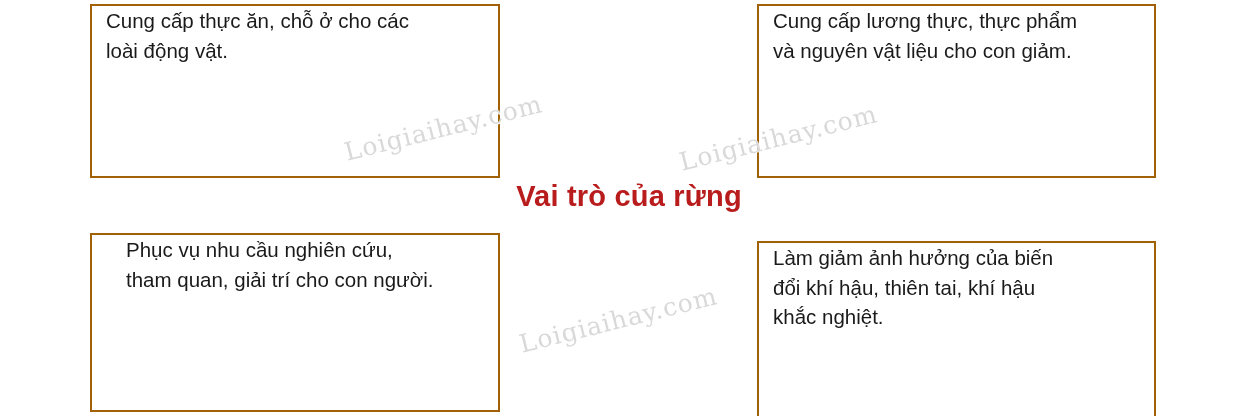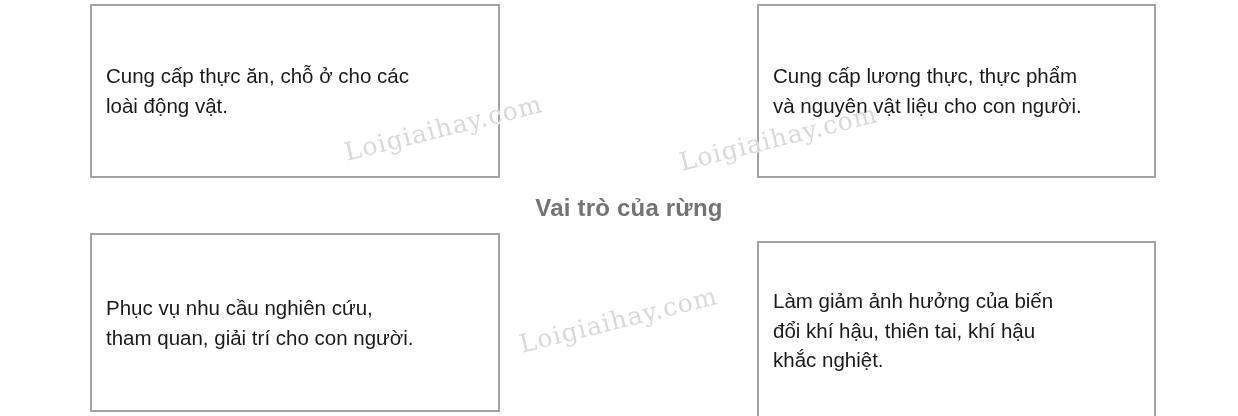--- a/index.html
+++ b/index.html
@@ -15,24 +15,23 @@
     position: relative;
     width: 1238px;
     height: 416px;
     overflow: hidden;
     background: #ffffff;
   }
 
   
   .box {
     position: absolute;
-    border: 2px solid #a3a3a3;
+    border: 2px solid #a16207;
     box-sizing: border-box;
     display: flex;
-    align-items: center;
     background: transparent;
   }
   .box-text {
     font-size: 20.5px;
     line-height: 1.45;
     padding: 0 14px;
     white-space: pre-line;
   }
 
   #box-top-left {
@@ -45,43 +44,44 @@
     left: 757px;
     top: 4px;
     width: 399px;
     height: 174px;
   }
   #box-bottom-left {
     left: 90px;
     top: 233px;
     width: 410px;
     height: 179px;
+    padding-left: 20px;
   }
   #box-bottom-right {
     left: 757px;
     top: 233px;
     width: 399px;
     height: 179px;
     margin-top: 8px;
   }
 
   
   .center-label {
     position: absolute;
     left: 500px;
-    top: 188px;
+    top: 176px;
     width: 258px;
     height: 40px;
     display: flex;
     align-items: center;
     justify-content: center;
-    font-size: 24px;
+    font-size: 29px;
     font-weight: bold;
     letter-spacing: 0.2px;
-    color: #737373;
+    color: #b91c1c;
   }
 
   
   .watermark {
     position: absolute;
     color: #d9d9d9;
     font-family: "DejaVu Serif", serif;
     font-size: 25px;
     letter-spacing: 1px;
     transform: rotate(-14deg);
@@ -100,21 +100,21 @@
 
 <div class="canvas">
 
   <div class="box" id="box-top-left">
     <div class="box-text">Cung cấp thực ăn, chỗ ở cho các
 loài động vật.</div>
   </div>
 
   <div class="box" id="box-top-right">
     <div class="box-text">Cung cấp lương thực, thực phẩm
-và nguyên vật liệu cho con người.</div>
+và nguyên vật liệu cho con giảm.</div>
   </div>
 
   <div class="center-label">Vai trò của rừng</div>
 
   <div class="box" id="box-bottom-left">
     <div class="box-text">Phục vụ nhu cầu nghiên cứu,
 tham quan, giải trí cho con người.</div>
   </div>
 
   <div class="box" id="box-bottom-right">

